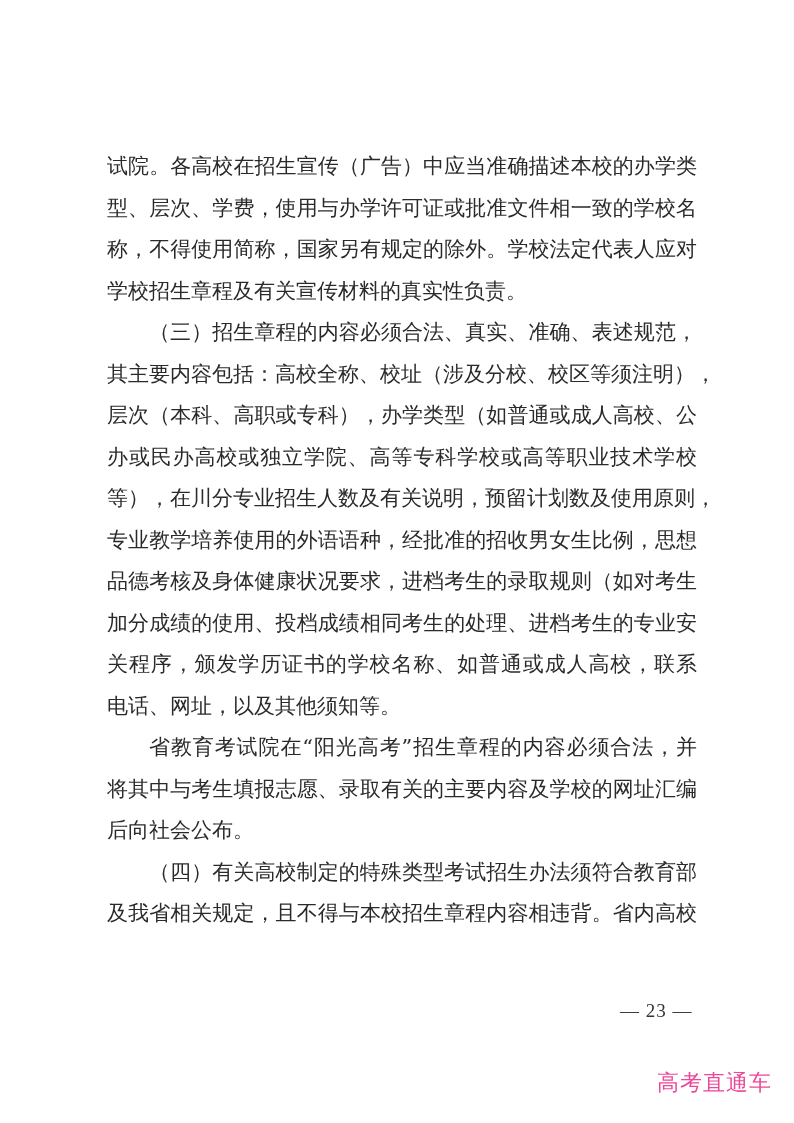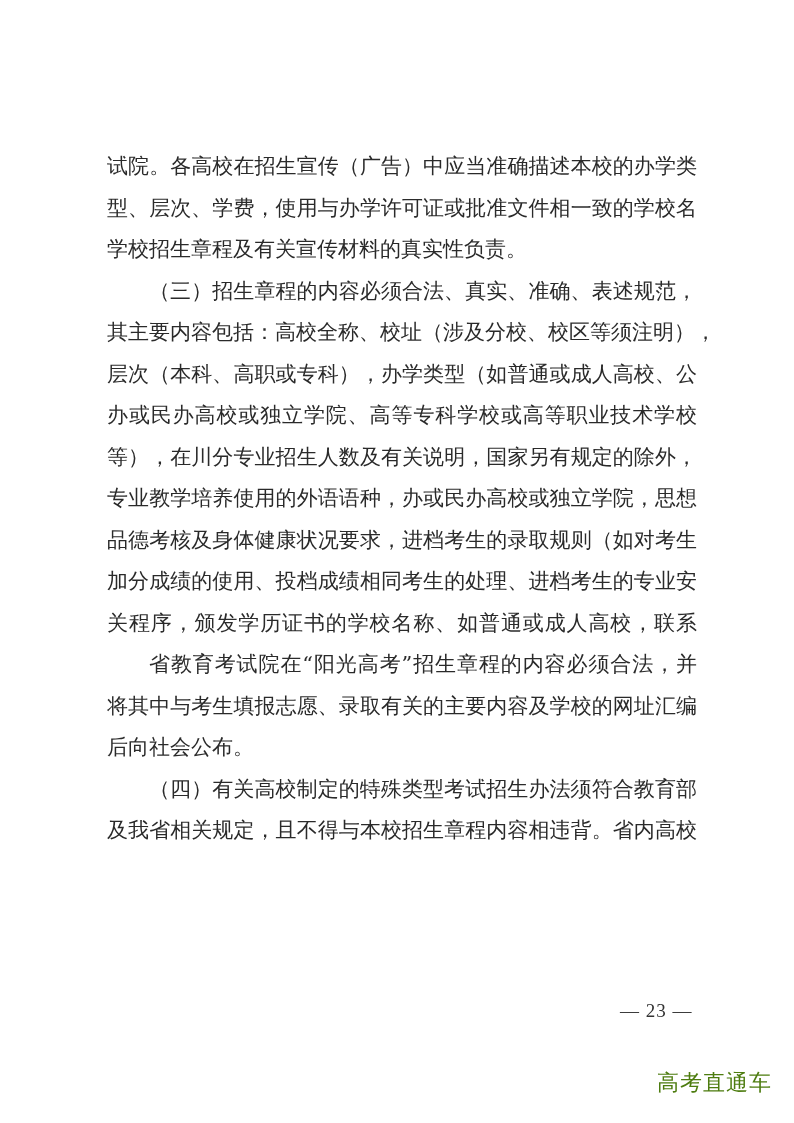--- a/index.html
+++ b/index.html
@@ -22,44 +22,46 @@
   }
   .line.last { text-align-last: left; }
   .line.indent { padding-left: 42px; }
   .page-number {
     position: absolute; left: 620px; top: 1000px;
     font-size: 19px; color: #333; font-family: "Liberation Serif", serif;
     letter-spacing: 1px;
   }
   .watermark {
     position: absolute; left: 657px; top: 1068px;
-    font-size: 22px; color: #4d7c0f;
+    font-size: 22px; color: #ec4899;
     font-family: "DejaVu Sans", "Liberation Sans", sans-serif;
     letter-spacing: 1px;
   }
 </style>
 </head>
 <body>
 
 <div class="page">
   <div class="body-text">
 
     <div class="line">试院。各高校在招生宣传（广告）中应当准确描述本校的办学类</div>
     <div class="line">型、层次、学费，使用与办学许可证或批准文件相一致的学校名</div>
+    <div class="line">称，不得使用简称，国家另有规定的除外。学校法定代表人应对</div>
     <div class="line last">学校招生章程及有关宣传材料的真实性负责。</div>
 
     <div class="line indent">（三）招生章程的内容必须合法、真实、准确、表述规范，</div>
     <div class="line">其主要内容包括：高校全称、校址（涉及分校、校区等须注明），</div>
     <div class="line">层次（本科、高职或专科），办学类型（如普通或成人高校、公</div>
     <div class="line">办或民办高校或独立学院、高等专科学校或高等职业技术学校</div>
-    <div class="line">等），在川分专业招生人数及有关说明，国家另有规定的除外，</div>
-    <div class="line">专业教学培养使用的外语语种，办或民办高校或独立学院，思想</div>
+    <div class="line">等），在川分专业招生人数及有关说明，预留计划数及使用原则，</div>
+    <div class="line">专业教学培养使用的外语语种，经批准的招收男女生比例，思想</div>
     <div class="line">品德考核及身体健康状况要求，进档考生的录取规则（如对考生</div>
     <div class="line">加分成绩的使用、投档成绩相同考生的处理、进档考生的专业安</div>
     <div class="line">关程序，颁发学历证书的学校名称、如普通或成人高校，联系</div>
+    <div class="line last">电话、网址，以及其他须知等。</div>
 
     <div class="line indent">省教育考试院在“阳光高考”招生章程的内容必须合法，并</div>
     <div class="line">将其中与考生填报志愿、录取有关的主要内容及学校的网址汇编</div>
     <div class="line last">后向社会公布。</div>
 
     <div class="line indent">（四）有关高校制定的特殊类型考试招生办法须符合教育部</div>
     <div class="line">及我省相关规定，且不得与本校招生章程内容相违背。省内高校</div>
   </div>
 
   <div class="page-number">— 23 —</div>

